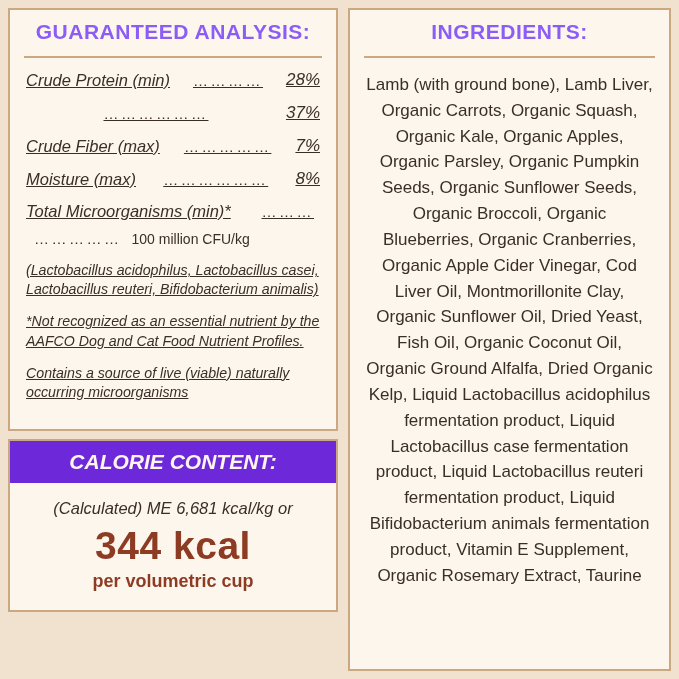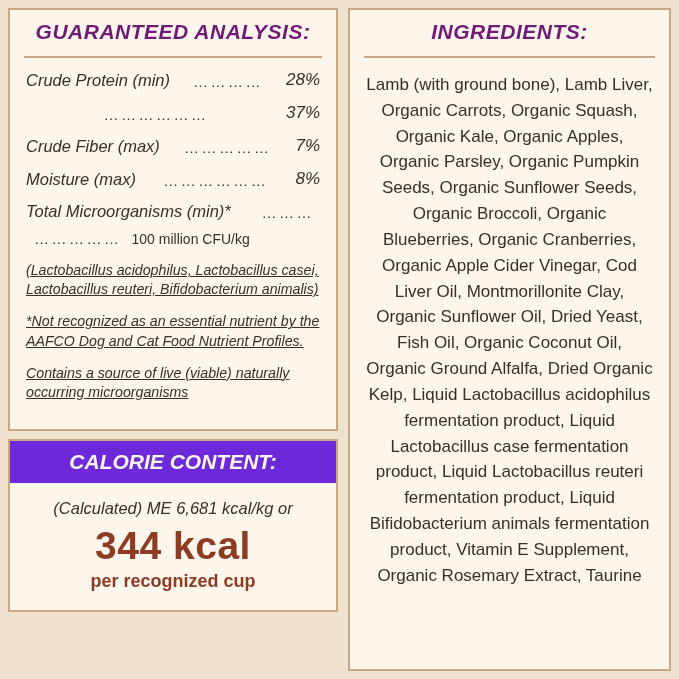--- a/index.html
+++ b/index.html
@@ -38,46 +38,46 @@
     background: #fdf6ed;
     border: 2px solid #c9a882;
     box-sizing: border-box;
   }
   .panel-header {
     background: #fdf6ed;
     text-align: center;
     padding: 10px 6px 6px 6px;
   }
   .panel-header .title {
-    font-style: italic;
     font-weight: bold;
     font-size: 21px;
     letter-spacing: 0.5px;
-    color: #701a75;
+    color: #8b5cf6;
   }
   .hr-thin {
     height: 2px;
     background: #c9a882;
     margin: 6px 14px 0 14px;
   }
   
   #ga-panel {
     flex: 0 0 auto;
     padding-bottom: 14px;
   }
   .ga-rows {
     padding: 12px 16px 0 16px;
   }
   .ga-row {
     display: flex;
-    align-items: flex-end;
+    align-items: center;
     font-size: 16.5px;
     font-style: italic;
     margin-bottom: 13px;
     white-space: nowrap;
+    text-decoration: underline;
   }
   .ga-row .label { flex: 0 0 auto; }
   .ga-row .dots {
     flex: 1 1 auto;
     overflow: hidden;
     margin: 0 6px;
     letter-spacing: 2.5px;
     font-style: normal;
     color: #3a2f28;
     font-size: 15px;
@@ -220,21 +220,21 @@
       <div class="note">Contains a source of live (viable) naturally occurring microorganisms</div>
     </section>
 
     <section class="panel" id="cal-panel">
       <div class="cal-head">
         <div class="title">CALORIE CONTENT:</div>
       </div>
       <div class="cal-body">
         <div class="cal-line1">(Calculated) ME 6,681 kcal/kg or</div>
         <div class="cal-big">344 kcal</div>
-        <div class="cal-sub">per recognized cup</div>
+        <div class="cal-sub">per volumetric cup</div>
       </div>
     </section>
 
   </div>
 
   <div class="col-right">
     <section class="panel" id="ing-panel">
       <div class="panel-header">
         <div class="title">INGREDIENTS:</div>
       </div>

